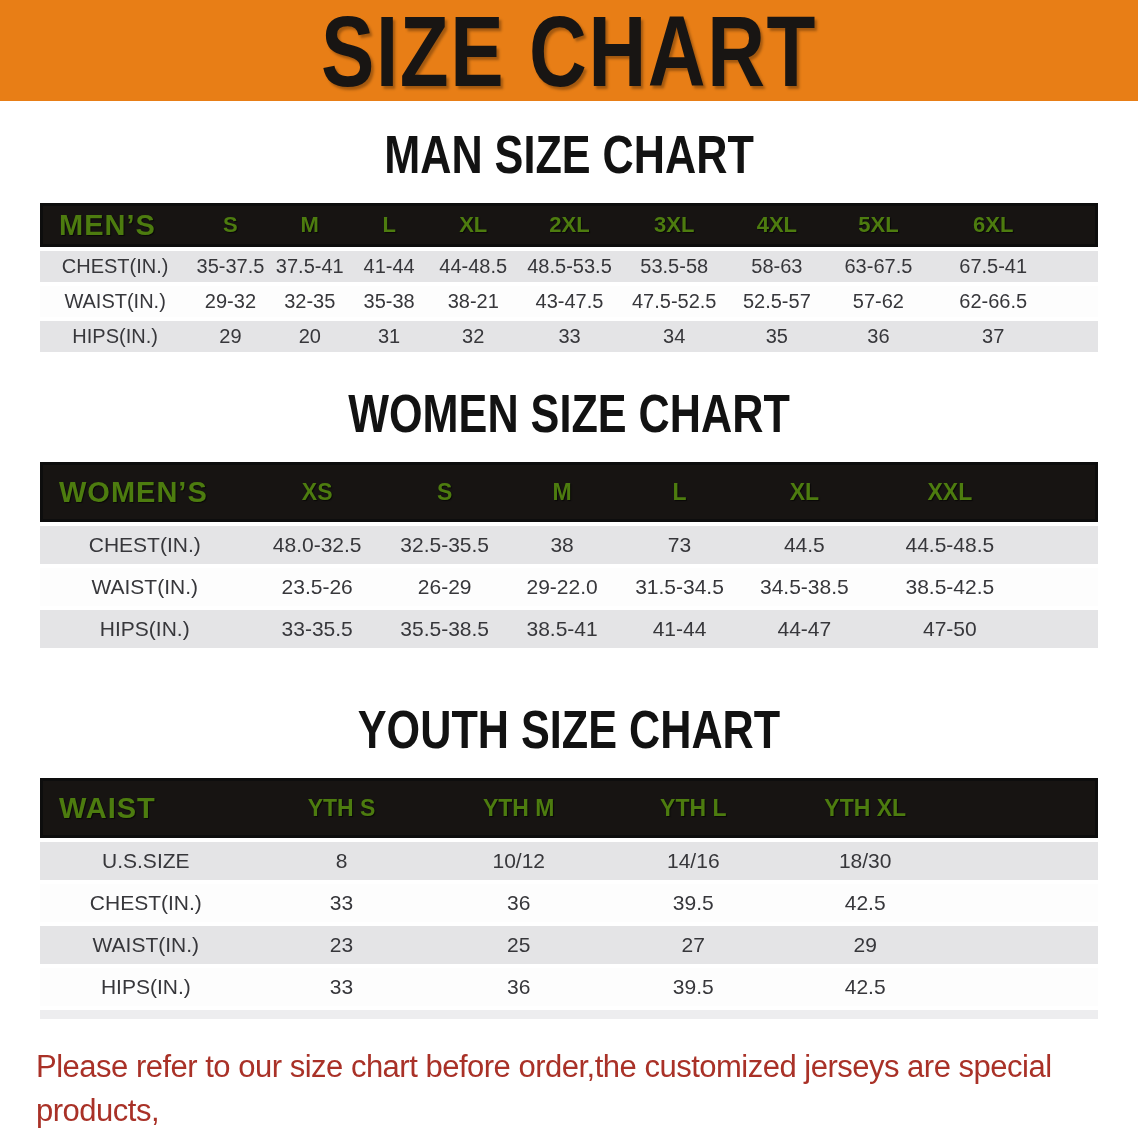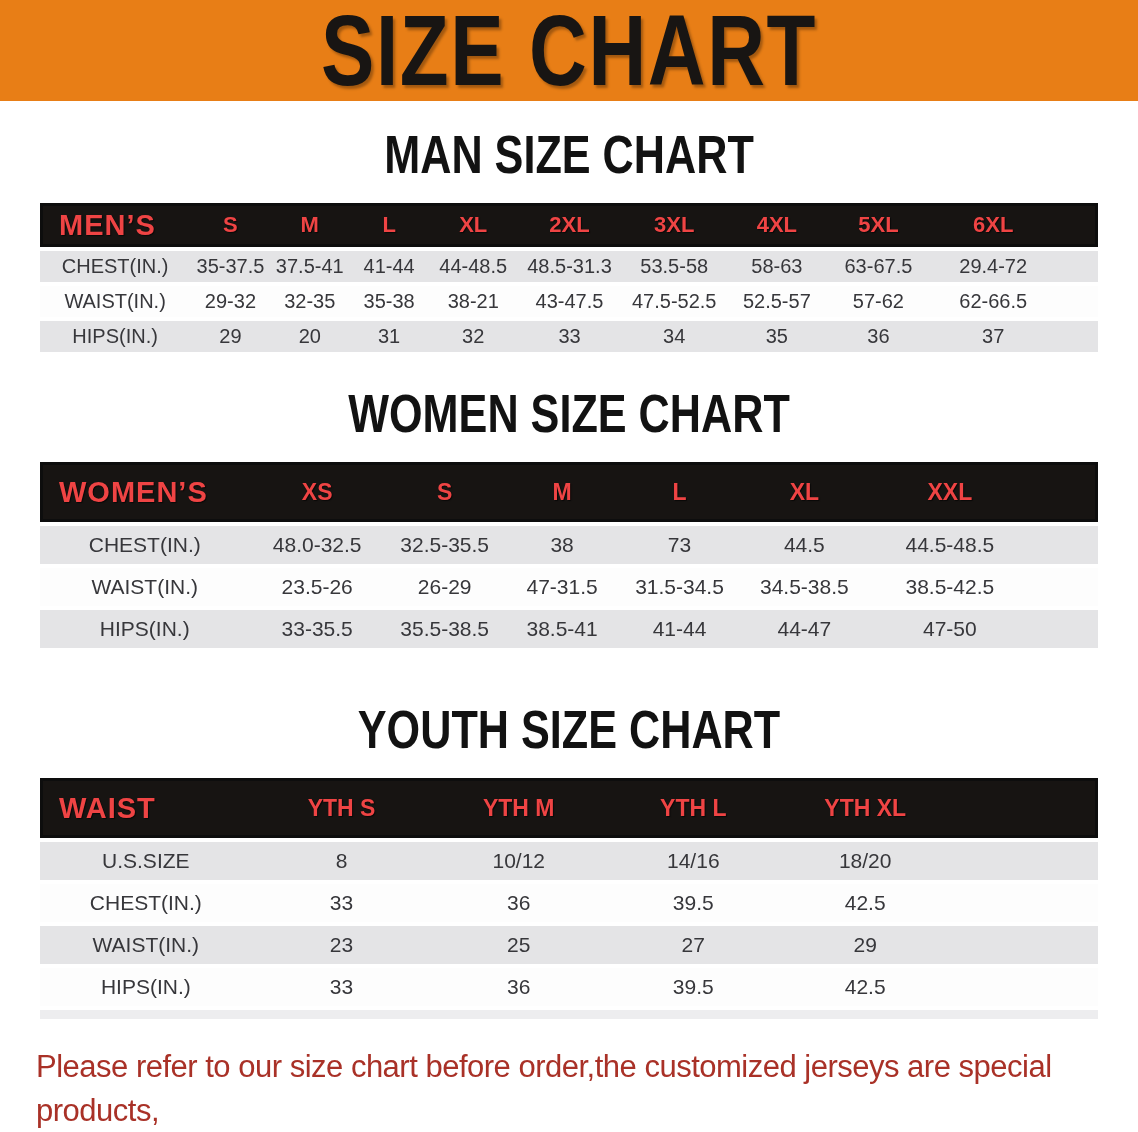--- a/index.html
+++ b/index.html
@@ -4,21 +4,21 @@
 <style>
   html,body{margin:0;padding:0;}
   body{
     width:1138px;height:1132px;background:#ffffff;
     font-family:"Liberation Sans", sans-serif;
     overflow:hidden;
   }
   
   .banner{
     height:101px;background:#e87e16;
-    display:flex;justify-content:center;
+    display:flex;align-items:center;justify-content:center;
     border-bottom:4px solid #ffffff;
   }
   .banner-title{
     font-size:100px;line-height:100px;font-weight:800;color:#181513;
     transform:scaleX(0.80);white-space:nowrap;letter-spacing:2px;
     text-shadow:3px 3px 3px rgba(0,0,0,0.30);
   }
   
   .heading{
     text-align:center;font-weight:800;color:#121212;
@@ -28,21 +28,21 @@
   .heading.men{margin:26px 0 0 0;}
   .heading.women{margin:34px 0 0 0;}
   .heading.youth{margin:54px 0 0 0;}
   
   .table-wrap{margin:22px 40px 0 40px;}
   table.size-table{
     width:100%;table-layout:fixed;
     border-collapse:separate;border-spacing:0 4px;
   }
   table.size-table th{
-    background:#171412;color:#ef4444;font-weight:600;
+    background:#171412;color:#4d7c0f;font-weight:600;
     text-align:center;vertical-align:middle;
     border-top:3px solid #0d0d0d;border-bottom:3px solid #0d0d0d;
     padding:6px 0;font-size:22px;line-height:26px;
     text-shadow:1px 1px 1px rgba(0,0,0,0.6);
   }
   table.size-table th:first-child{
     border-left:3px solid #0d0d0d;
     text-align:left;padding-left:16px;
     font-size:29px;font-weight:800;letter-spacing:1px;
   }
@@ -104,25 +104,25 @@
         <th></th>
       </tr>
     </thead>
     <tbody>
       <tr class="row-gray">
         <td>CHEST(IN.)</td>
         <td>35-37.5</td>
         <td>37.5-41</td>
         <td>41-44</td>
         <td>44-48.5</td>
-        <td>48.5-31.3</td>
+        <td>48.5-53.5</td>
         <td>53.5-58</td>
         <td>58-63</td>
         <td>63-67.5</td>
-        <td>29.4-72</td>
+        <td>67.5-41</td>
         <td></td>
       </tr>
       <tr class="row-white">
         <td>WAIST(IN.)</td>
         <td>29-32</td>
         <td>32-35</td>
         <td>35-38</td>
         <td>38-21</td>
         <td>43-47.5</td>
         <td>47.5-52.5</td>
@@ -182,21 +182,21 @@
         <td>38</td>
         <td>73</td>
         <td>44.5</td>
         <td>44.5-48.5</td>
         <td></td>
       </tr>
       <tr class="row-white">
         <td>WAIST(IN.)</td>
         <td>23.5-26</td>
         <td>26-29</td>
-        <td>47-31.5</td>
+        <td>29-22.0</td>
         <td>31.5-34.5</td>
         <td>34.5-38.5</td>
         <td>38.5-42.5</td>
         <td></td>
       </tr>
       <tr class="row-gray">
         <td>HIPS(IN.)</td>
         <td>33-35.5</td>
         <td>35.5-38.5</td>
         <td>38.5-41</td>
@@ -230,21 +230,21 @@
         <th>YTH XL</th>
         <th></th>
       </tr>
     </thead>
     <tbody>
       <tr class="row-gray">
         <td>U.S.SIZE</td>
         <td>8</td>
         <td>10/12</td>
         <td>14/16</td>
-        <td>18/20</td>
+        <td>18/30</td>
         <td></td>
       </tr>
       <tr class="row-white">
         <td>CHEST(IN.)</td>
         <td>33</td>
         <td>36</td>
         <td>39.5</td>
         <td>42.5</td>
         <td></td>
       </tr>

